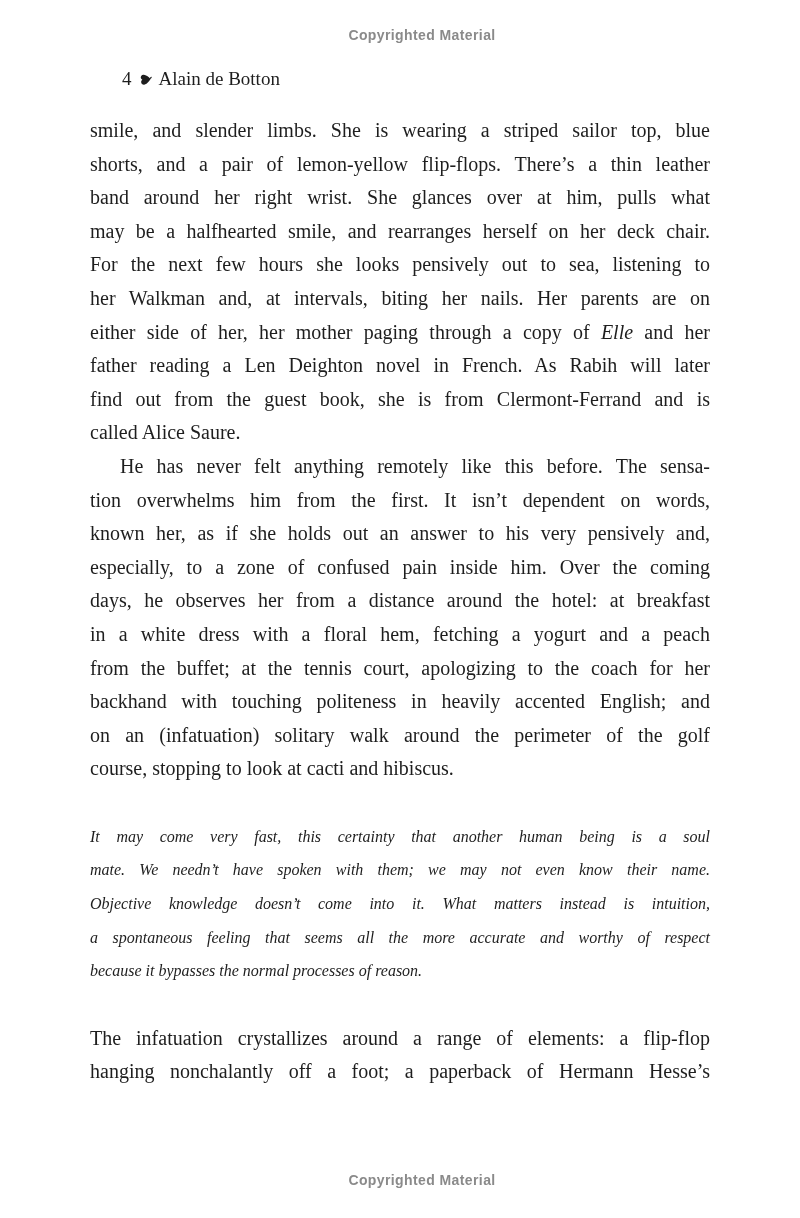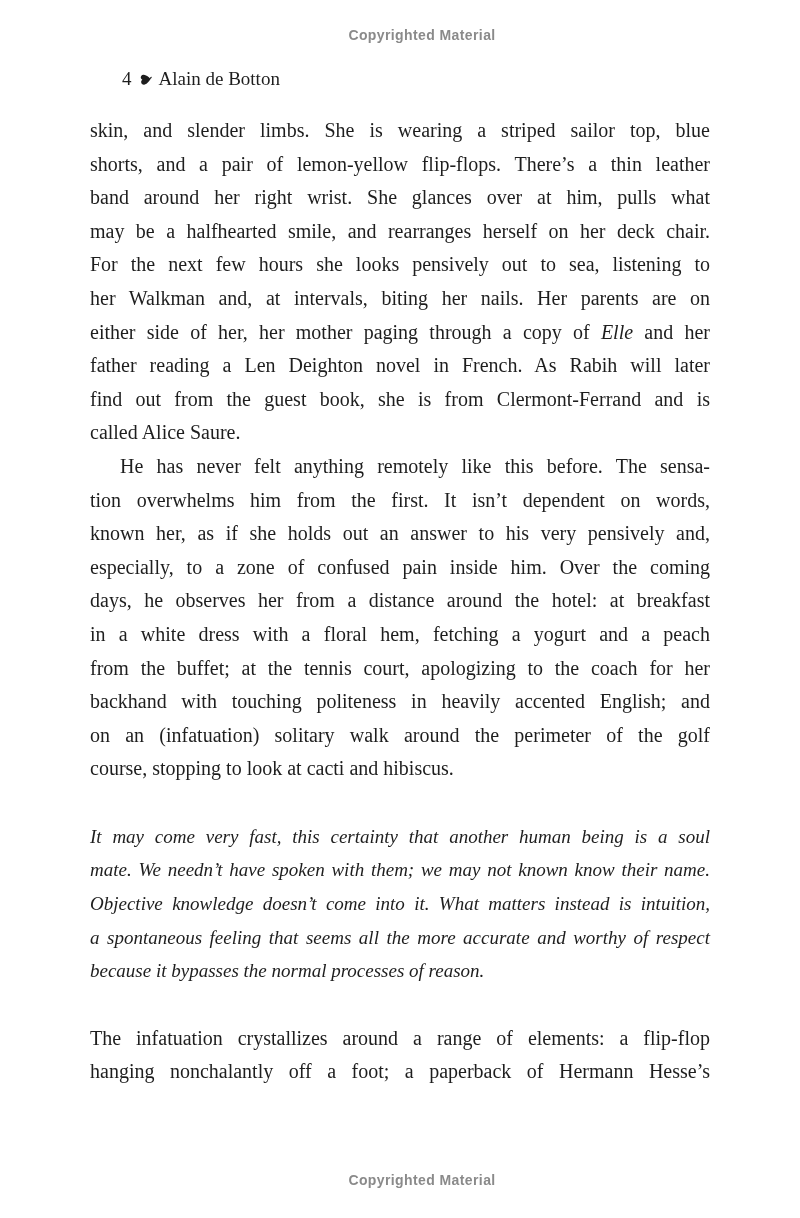--- a/index.html
+++ b/index.html
@@ -57,21 +57,21 @@
   .paragraph.gap { margin-top: 34px; }
   .line {
     line-height: 33.6px;
     font-size: 20px;
     text-align: justify;
     text-align-last: justify;
     -moz-text-align-last: justify;
   }
   .paragraph.italic .line {
     font-style: italic;
-    font-size: 19px;
+    font-size: 16px;
   }
   .line.last {
     text-align-last: left;
     -moz-text-align-last: left;
   }
   .line.indent { padding-left: 30px; }
   .inline-italic { font-style: italic; }
 </style>
 </head>
 <body>
@@ -85,21 +85,21 @@
           <g transform="rotate(-95 7 7)">
             <path d="M7 12.4 C6.6 12.4 1.6 8.6 1.6 5.1 C1.6 3.3 3 2.1 4.5 2.1 C5.6 2.1 6.5 2.7 7 3.6 C7.5 2.7 8.4 2.1 9.5 2.1 C11 2.1 12.4 3.3 12.4 5.1 C12.4 8.6 7.4 12.4 7 12.4 Z" fill="#1e1e1e"></path>
             <path d="M7 11.2 C8.6 11.8 10.2 13.4 9.2 13.9 C8.4 14.3 7.2 12.6 7 11.2 Z" fill="#1e1e1e"></path>
           </g>
         </svg></span><span>Alain de Botton</span>
   </div>
 
   <div class="textblock">
 
   <div class="paragraph roman">
-        <div class="line"><span>skin, and slender limbs. She is wearing a striped sailor top, blue</span></div>
+        <div class="line"><span>smile, and slender limbs. She is wearing a striped sailor top, blue</span></div>
         <div class="line"><span>shorts, and a pair of lemon-yellow flip-flops. There’s a thin leather</span></div>
         <div class="line"><span>band around her right wrist. She glances over at him, pulls what</span></div>
         <div class="line"><span>may be a halfhearted smile, and rearranges herself on her deck chair.</span></div>
         <div class="line"><span>For the next few hours she looks pensively out to sea, listening to</span></div>
         <div class="line"><span>her Walkman and, at intervals, biting her nails. Her parents are on</span></div>
         <div class="line"><span>either side of her, her mother paging through a copy of </span><span class="inline-italic">Elle</span><span> and her</span></div>
         <div class="line"><span>father reading a Len Deighton novel in French. As Rabih will later</span></div>
         <div class="line"><span>find out from the guest book, she is from Clermont-Ferrand and is</span></div>
         <div class="line last"><span>called Alice Saure.</span></div>
       </div>
@@ -110,21 +110,21 @@
         <div class="line"><span>especially, to a zone of confused pain inside him. Over the coming</span></div>
         <div class="line"><span>days, he observes her from a distance around the hotel: at breakfast</span></div>
         <div class="line"><span>in a white dress with a floral hem, fetching a yogurt and a peach</span></div>
         <div class="line"><span>from the buffet; at the tennis court, apologizing to the coach for her</span></div>
         <div class="line"><span>backhand with touching politeness in heavily accented English; and</span></div>
         <div class="line"><span>on an (infatuation) solitary walk around the perimeter of the golf</span></div>
         <div class="line last"><span>course, stopping to look at cacti and hibiscus.</span></div>
       </div>
       <div class="paragraph italic gap">
         <div class="line"><span>It may come very fast, this certainty that another human being is a soul</span></div>
-        <div class="line"><span>mate. We needn’t have spoken with them; we may not known know their name.</span></div>
+        <div class="line"><span>mate. We needn’t have spoken with them; we may not even know their name.</span></div>
         <div class="line"><span>Objective knowledge doesn’t come into it. What matters instead is intuition,</span></div>
         <div class="line"><span>a spontaneous feeling that seems all the more accurate and worthy of respect</span></div>
         <div class="line last"><span>because it bypasses the normal processes of reason.</span></div>
       </div>
       <div class="paragraph roman gap">
         <div class="line"><span>The infatuation crystallizes around a range of elements: a flip-flop</span></div>
         <div class="line"><span>hanging nonchalantly off a foot; a paperback of Hermann Hesse’s</span></div>
       </div>
     </div>
 

